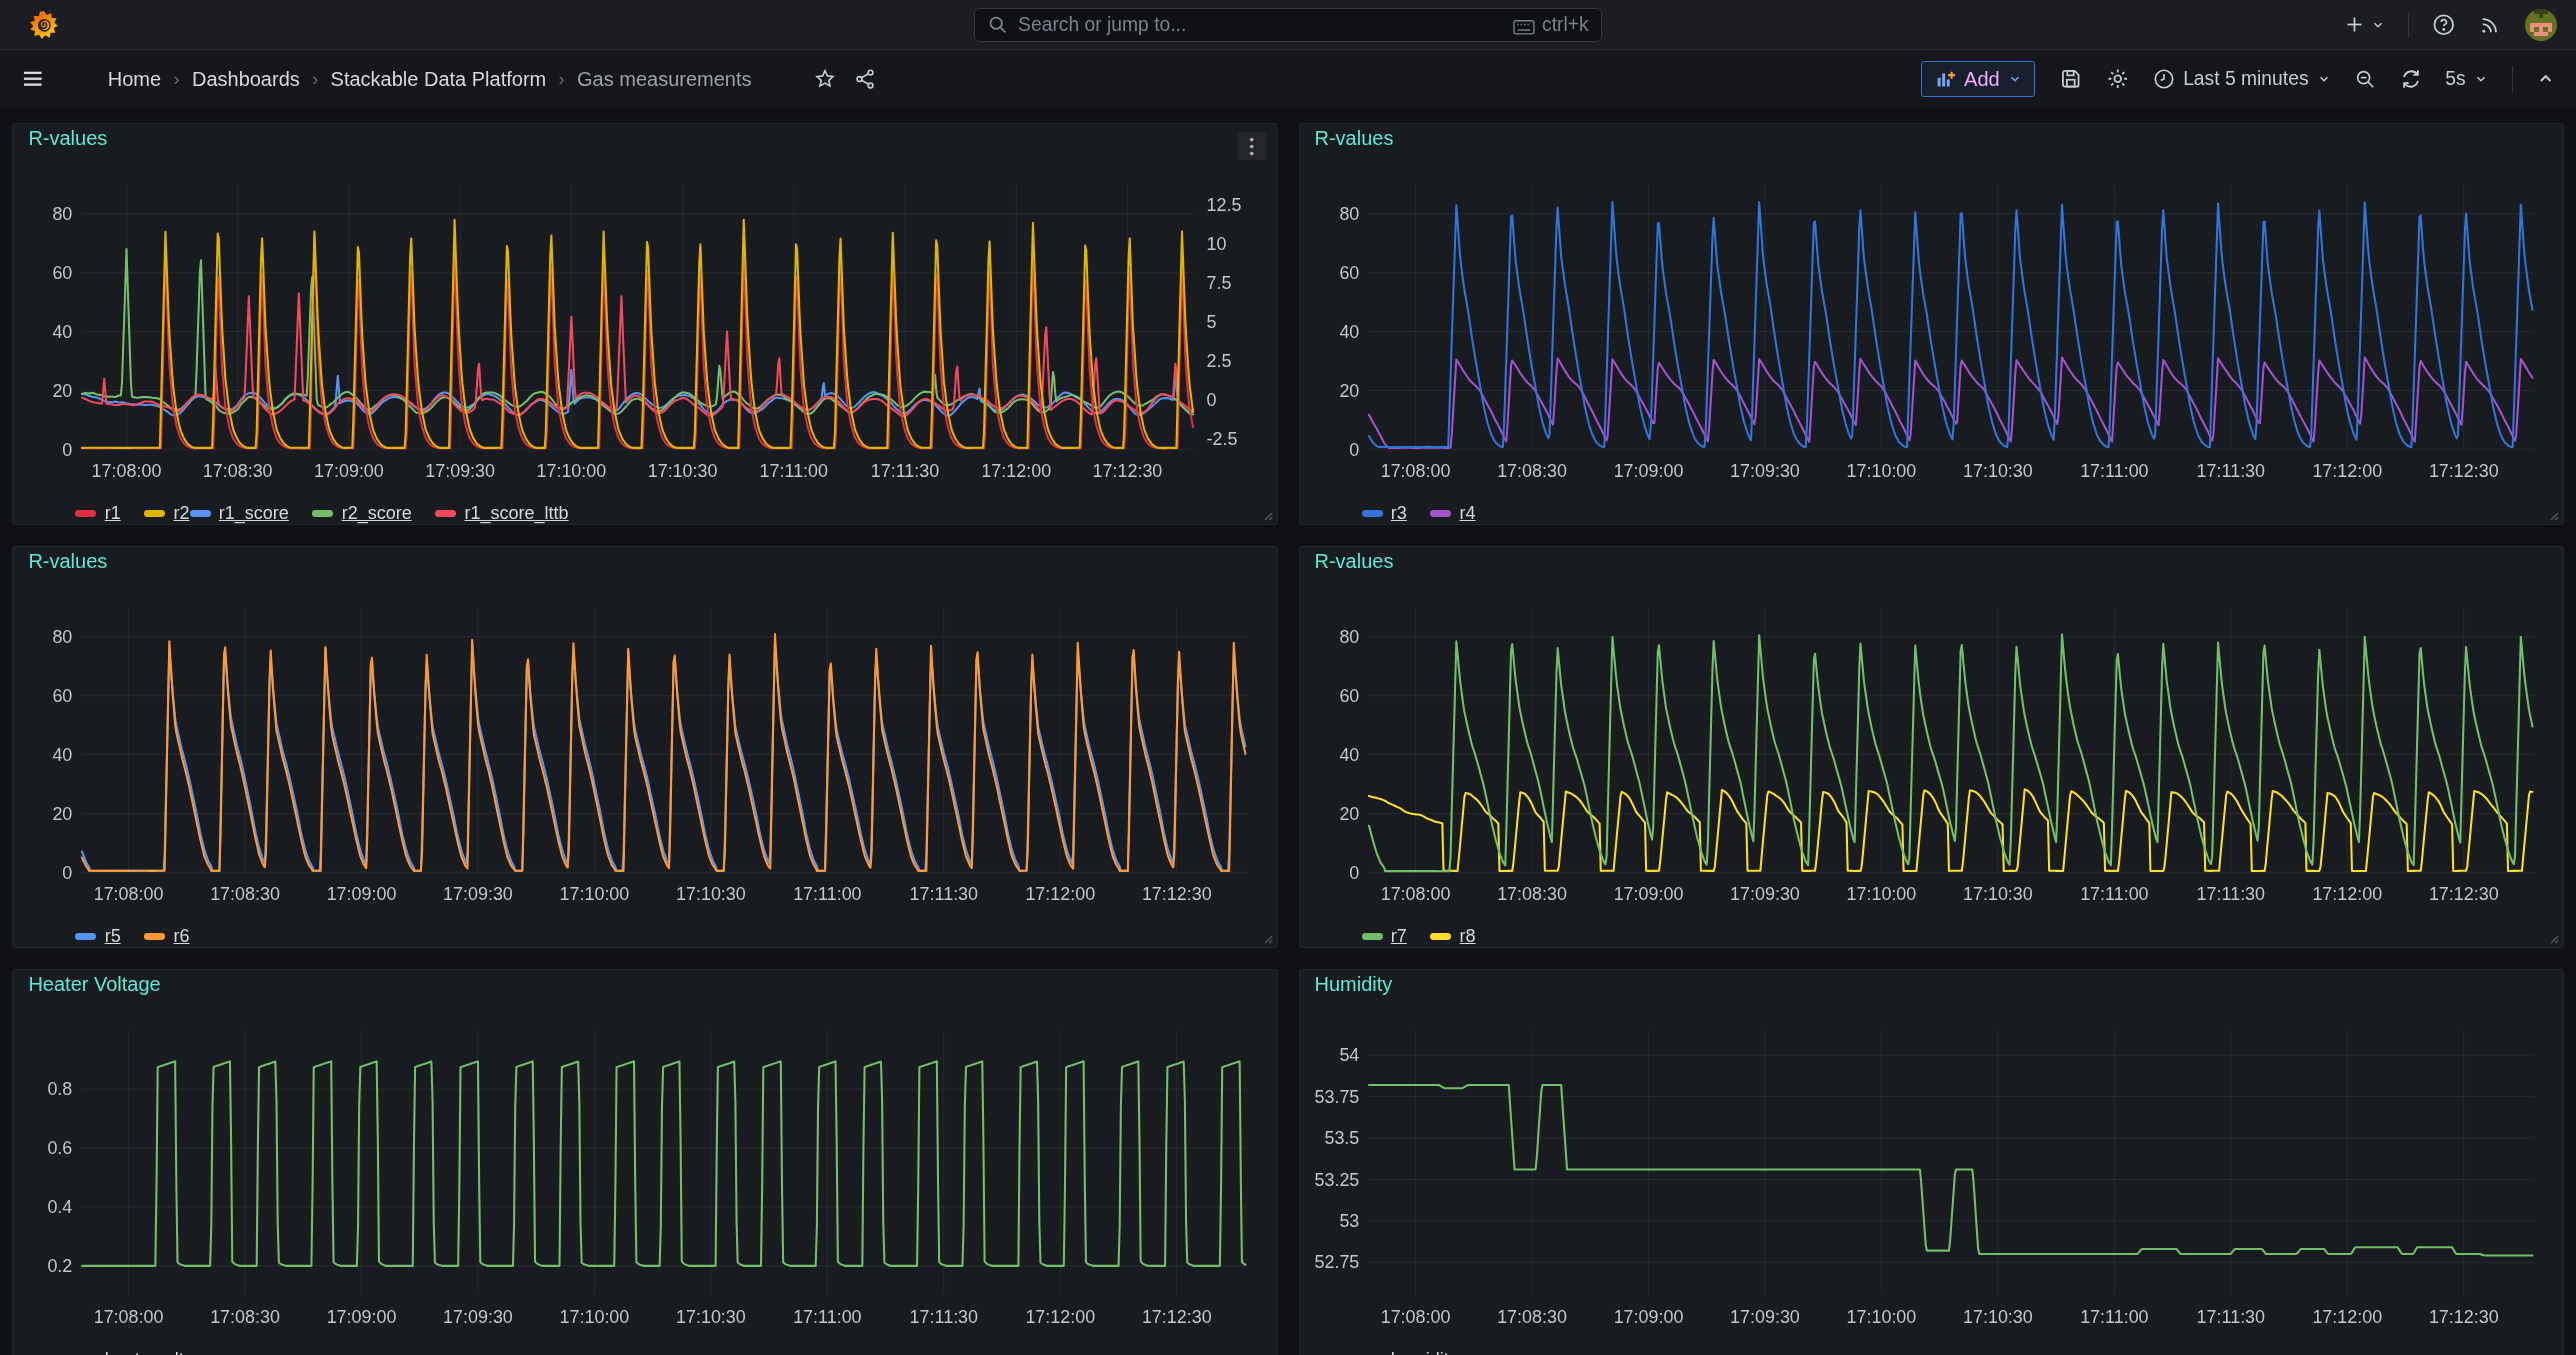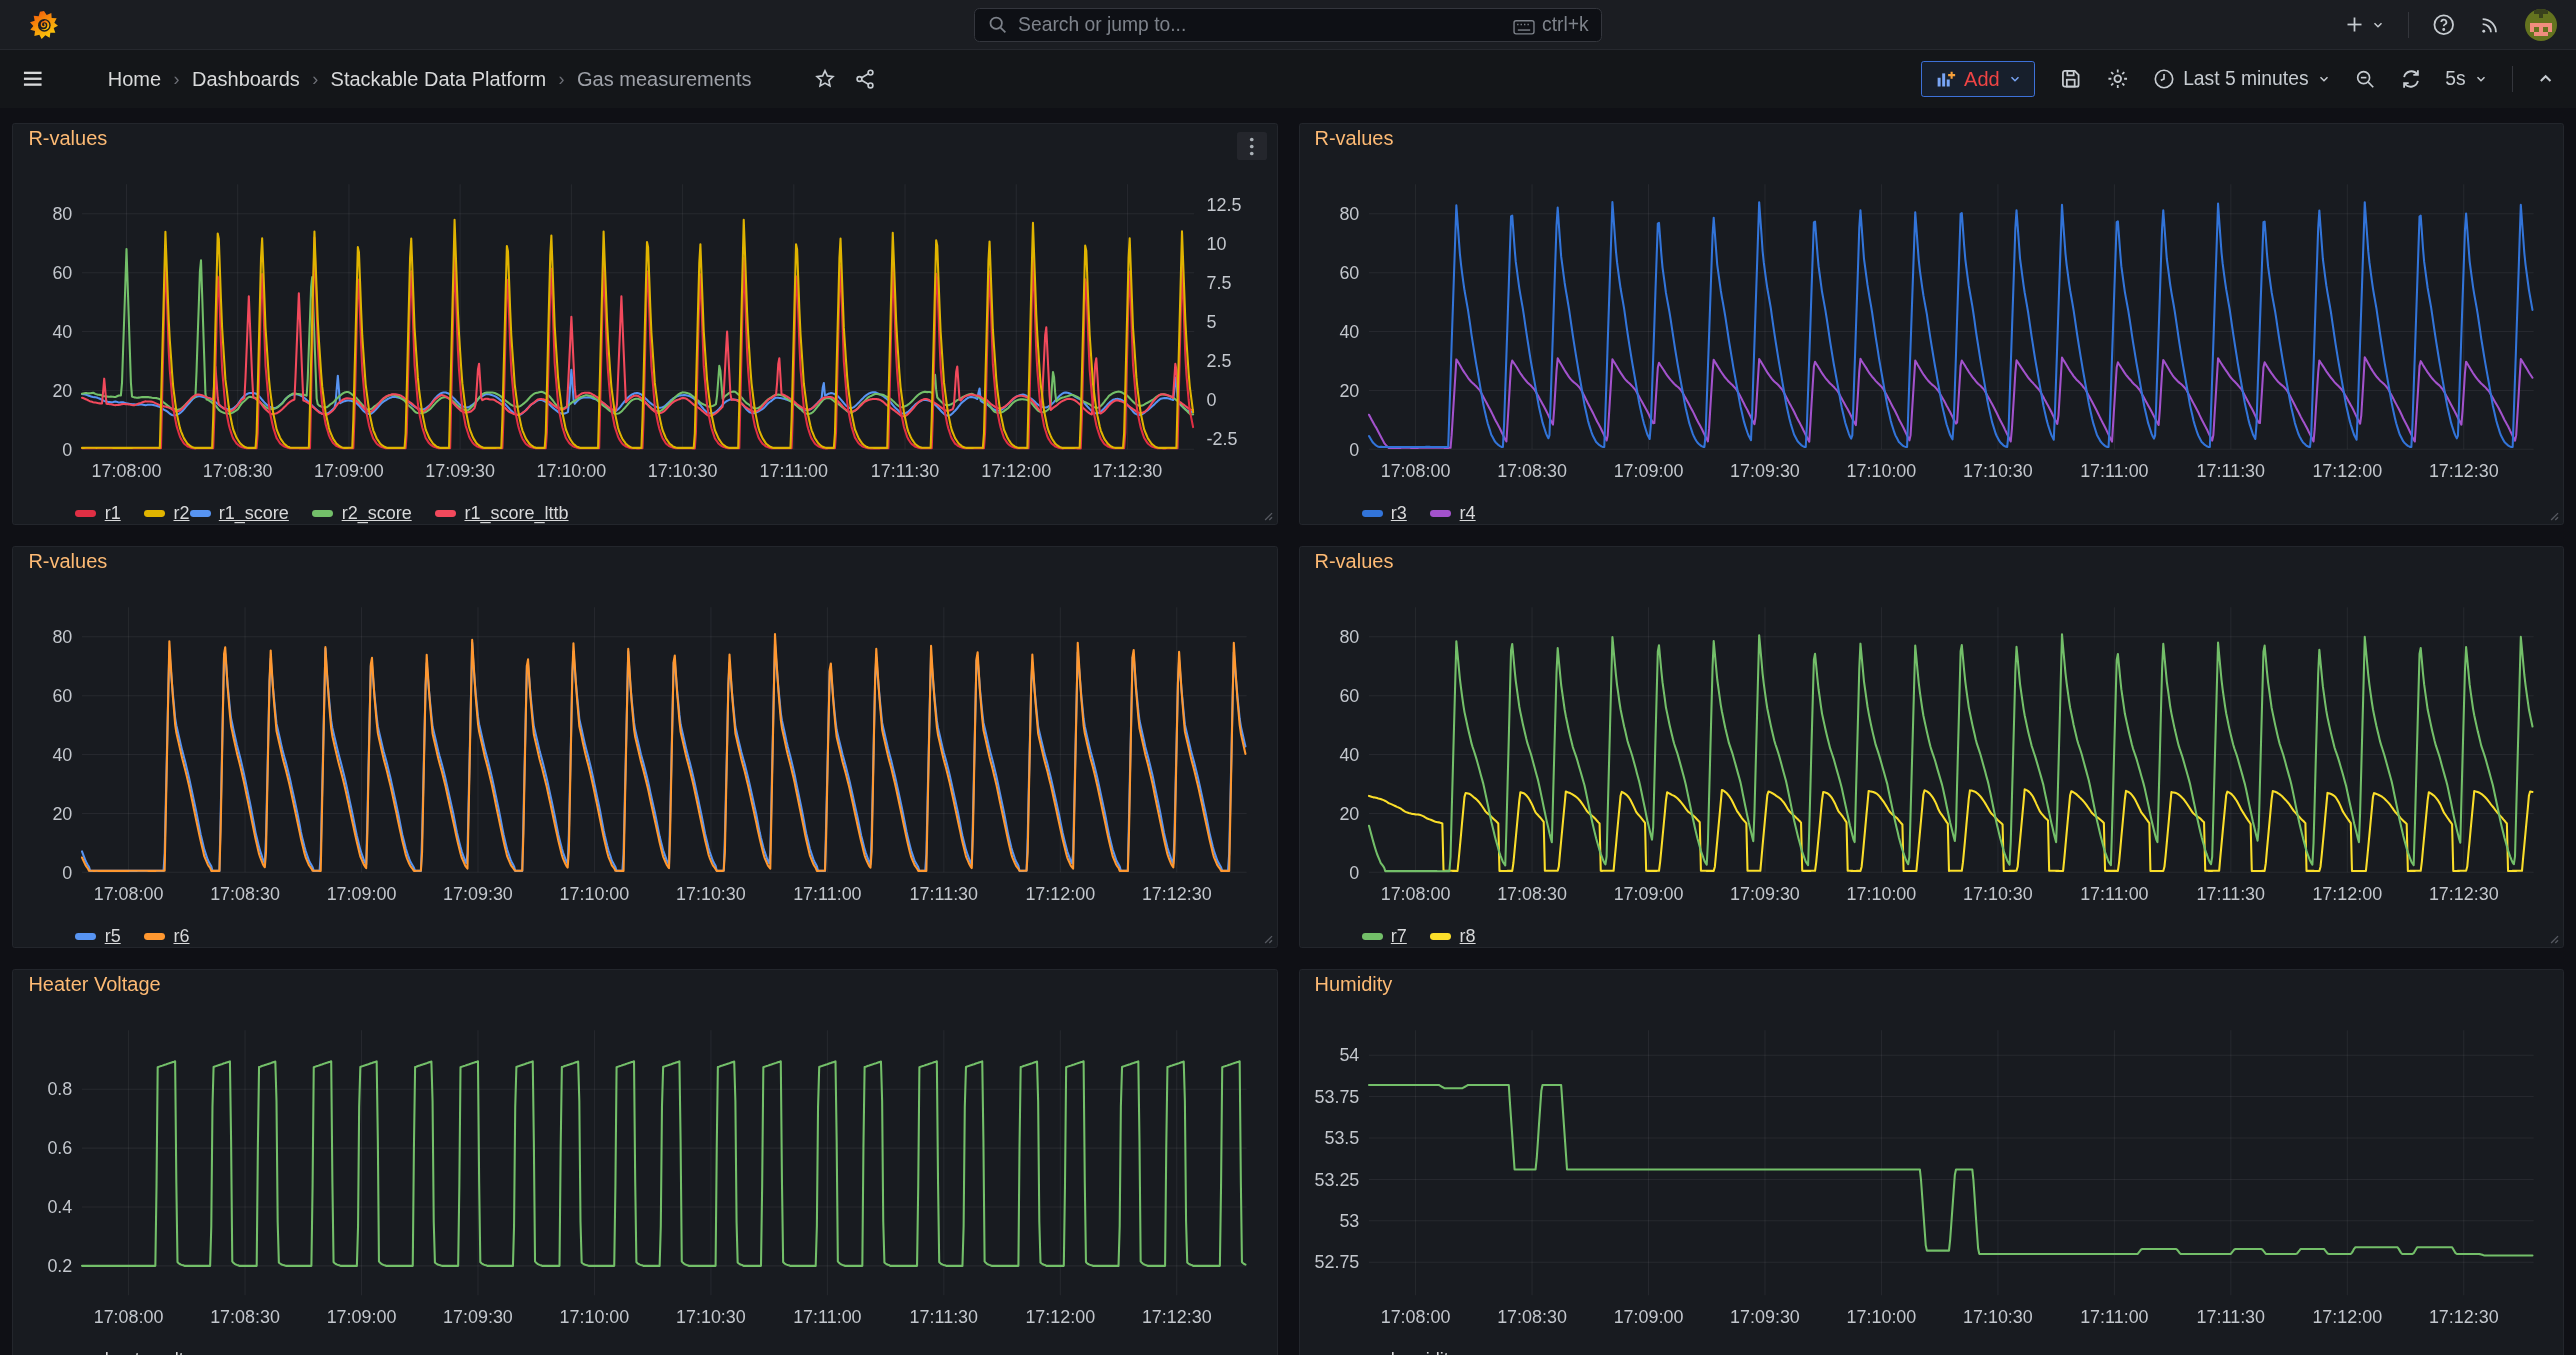--- a/index.html
+++ b/index.html
@@ -24,30 +24,30 @@
   
   .navbar { height:58px; background:#141619; display:flex; align-items:center; padding:0 21px;gap:44px; }
   .crumbs { display:flex; align-items:center; gap:12.4px; font-size:20px; margin-left:19.3px; }
   .crumb { color:#d8d9da; cursor:pointer; }
   .crumb.last { color:#9ea1a8; }
   .sep { color:#6e7077; font-size:18px; }
   .crumb-icons { display:flex; align-items:center; gap:18px; margin-left:18px; color:#c7ccd1; }
   .nav-right { margin-left:auto; display:flex; align-items:center; gap:23.5px; color:#c7ccd1; font-size:19.3px; }
   .btn-add { display:flex; align-items:center; gap:8.3px; height:36px; padding:0 12.4px;
     border:0.7px solid #3d71d9; border-radius:2.8px; background:rgba(61,113,217,0.10);
-    color:#ef4444; font-size:20px; cursor:pointer; }
+    color:#f0abfc; font-size:20px; cursor:pointer; }
   .picker { display:flex; align-items:center; gap:8.3px; cursor:pointer; }
 
   
   .grid { display:grid; grid-template-columns:1fr 1fr; grid-template-rows:repeat(3,402px);
     gap:21px; padding:15px 12.4px 0 12.4px; }
   .panel { position:relative; background:#181b20; border:0.7px solid #23262c; border-radius:2.8px;
     display:flex; flex-direction:column; overflow:hidden; }
   .panel-header { height:36px; display:flex; align-items:center; padding:0 15px; }
-  .panel-title { font-size:20px; font-weight:500; color:#fdba74; }
+  .panel-title { font-size:20px; font-weight:500; color:#5eead4; }
   .kebab { position:absolute; top:8.3px; right:9.7px; width:30px; height:28px; border-radius:2.8px;
     background:#24262c; display:flex; align-items:center; justify-content:center; cursor:pointer; color:#aab0b6; }
   .chart { height:345px; width:100%; }
   .legend { display:flex; justify-content:flex-start; align-items:flex-start; padding:4.1px 16.6px 0 62px;text-decoration:underline; }
   .legend-group { display:flex; gap:23.5px; flex-wrap:wrap; }
   .legend-item { display:flex; align-items:center; gap:8.3px; font-size:18px; color:#d8d9da; cursor:pointer; }
   .swatch { width:21px; height:6.2px; border-radius:3.4px; }
   .resize { position:absolute; right:2.8px; bottom:2.8px; width:12.4px; height:12.4px; cursor:nwse-resize; }
   svg text { font-family:"Liberation Sans", sans-serif; }
 </style>

